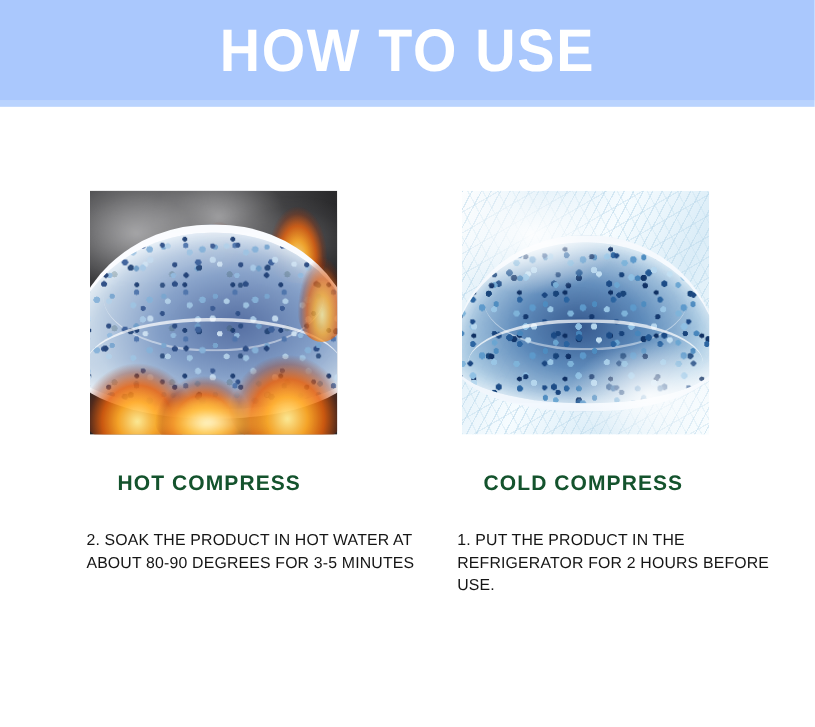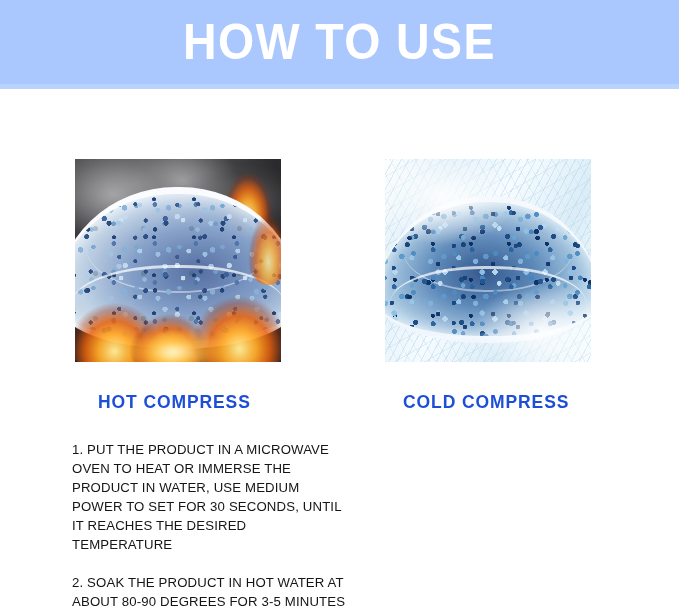--- a/index.html
+++ b/index.html
@@ -250,21 +250,21 @@
                      56px 52px, 51px 48px, 46px 43px, 59px 55px, 38px 36px;
     opacity: 0.98;
   }
 
   
   .heading {
     position: absolute;
     top: 394px;
     font-size: 17.5px;
     font-weight: 600;
-    color: #1d4ed8;
+    color: #14532d;
     letter-spacing: 0.9px;
     white-space: nowrap;
     line-height: 1;
   }
   .heading-hot  { left: 98px; }
   .heading-cold { left: 403px; }
 
   .body-text {
     position: absolute;
     top: 440px;
@@ -301,33 +301,33 @@
     <div class="flame flame-bc"></div>
     <div class="flame flame-br"></div>
     <div class="flame flame-r2"></div>
     <div class="flame-hot-core"></div>
   </div>
 </div>
 
 <div class="heading heading-hot">HOT COMPRESS</div>
 
 <div class="body-text body-hot">
-  <p>1. PUT THE PRODUCT IN A MICROWAVE OVEN TO HEAT OR IMMERSE THE PRODUCT IN WATER, USE MEDIUM POWER TO SET FOR 30 SECONDS, UNTIL IT REACHES THE DESIRED TEMPERATURE</p>
   <p>2. SOAK THE PRODUCT IN HOT WATER AT ABOUT 80-90 DEGREES FOR 3-5 MINUTES</p>
 </div>
 
 <div class="col col-cold">
   <div class="product-photo">
     <div class="bg-cold"></div>
     <div class="frost"></div>
     <div class="mask-wrap">
       <div class="mask mask-cold">
         <div class="beads beads-cold"></div>
       </div>
     </div>
     <div class="frost-glow"></div>
   </div>
 </div>
 
 <div class="heading heading-cold">COLD COMPRESS</div>
 
 <div class="body-text body-cold">
+  <p>1. PUT THE PRODUCT IN THE REFRIGERATOR FOR 2 HOURS BEFORE USE.</p>
 </div>
 
 </body></html>

